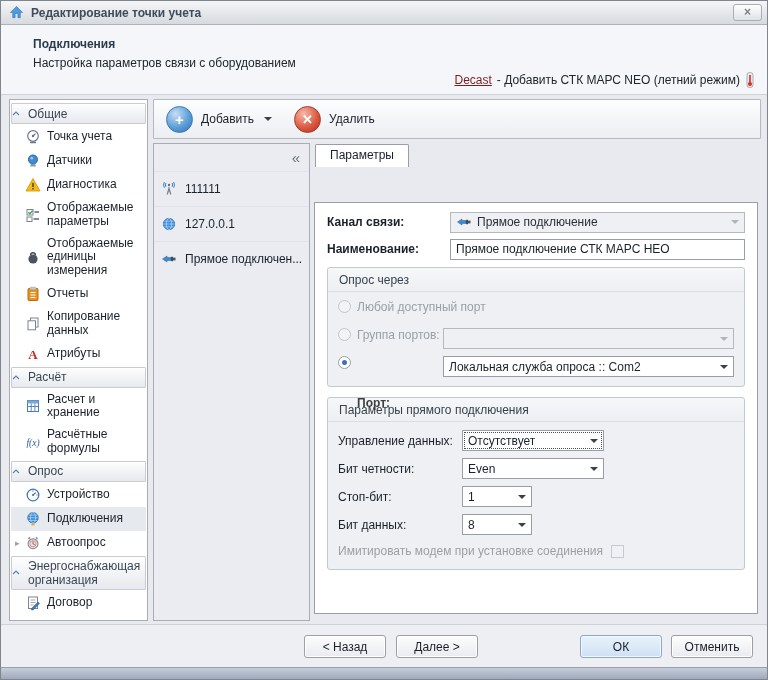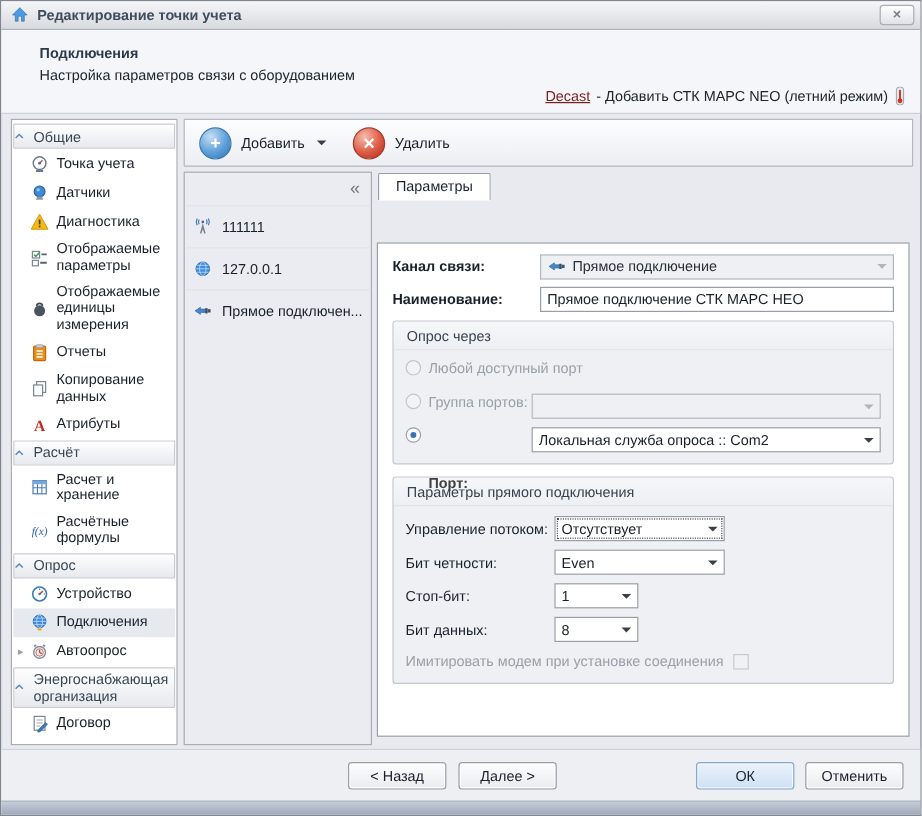--- a/index.html
+++ b/index.html
@@ -102,21 +102,21 @@
   .combo.w-m { width:142px; }
   .checkrow { display:flex; align-items:center; height:18px; margin-top:2px; }
   .checkbox { width:13px; height:13px; flex:none; border:1px solid #c6cacf; background:#f0f1f4; margin-left:8px; }
 
   
   .footer { height:43px; flex:none; background:#edeff2; border-top:1px solid #cfd2d8; position:relative; }
   .btn { height:23px; width:82px; border:1px solid #9aa0a8; border-radius:3px;
          background:linear-gradient(#fdfdfe,#e9ebee); color:#1a212b; display:flex; align-items:center;
          justify-content:center; cursor:default; box-shadow:inset 0 0 0 1px #fff; }
   .btn.default { background:linear-gradient(#e9f2fc,#cfe0f4); border-color:#8aa8cc; box-shadow:inset 0 0 0 1px #f2f8ff; }
-  .wizard-btns { position:absolute; left:289px; top:10px; display:flex; gap:10px;align-items:center; }
+  .wizard-btns { position:absolute; left:303px; top:10px; display:flex; gap:10px;align-items:center; }
   .action-btns { position:absolute; right:14px; top:10px; display:flex; gap:9px; }
 
   .bottomstrip { height:12px; flex:none; background:linear-gradient(#c6cdd9,#9fa9bc); border-top:1px solid #99a2b2; }
 
   svg { display:block; }
 </style>
 </head>
 <body>
 
 <div class="app">
@@ -451,21 +451,21 @@
                 </div>
               </div>
             </div>
 
             <div class="group" style="margin-top:10px">
               <div class="group-title">Параметры прямого подключения</div>
               <div class="group-body">
 
 
                 <div class="drow">
-                  <span class="dlabel">Управление потоком:</span>
+                  <span class="dlabel">Управление данных:</span>
                   <div class="combo w-m focused">
                     <span class="ctext">Отсутствует</span>
                     <span class="carr"></span>
                   </div>
                 </div>
 
                 <div class="drow">
                   <span class="dlabel">Бит четности:</span>
                   <div class="combo w-m">
                     <span class="ctext">Even</span>

